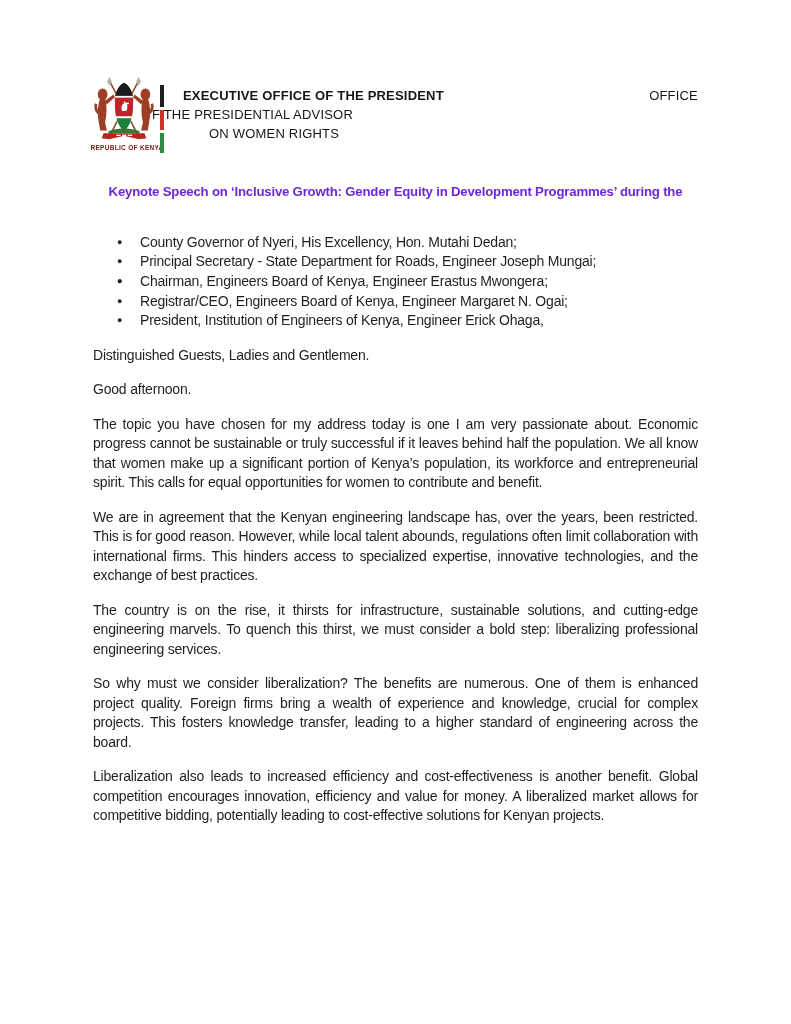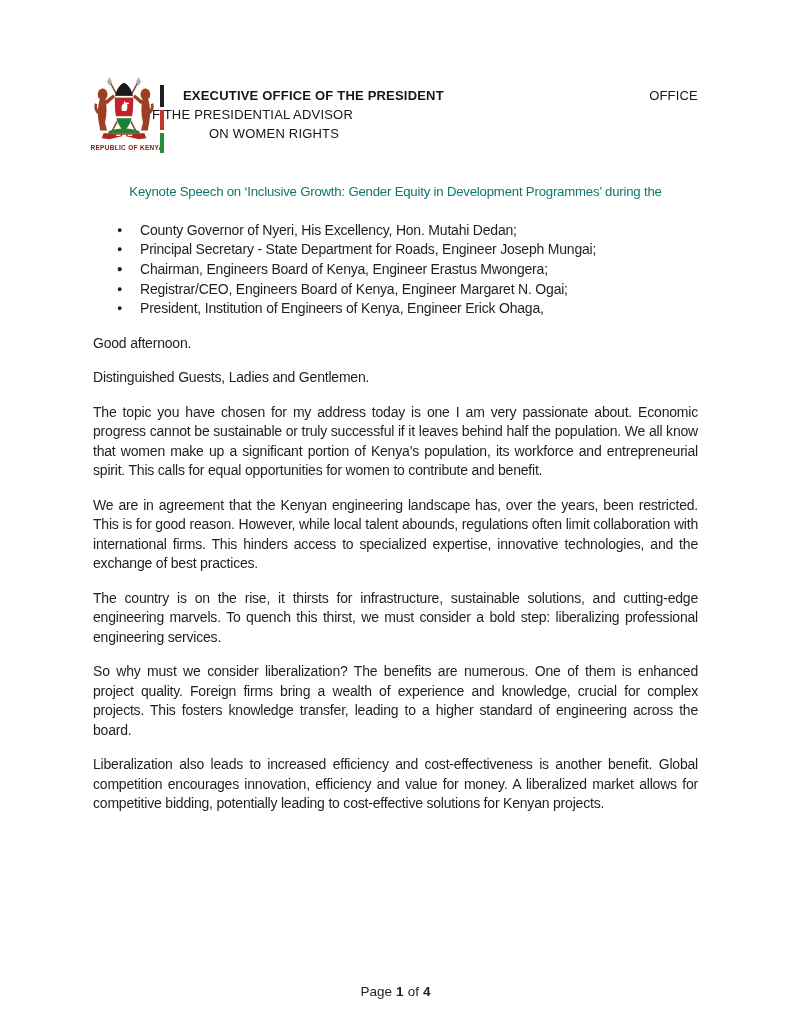--- a/index.html
+++ b/index.html
@@ -30,22 +30,22 @@
   .lh-line { position:absolute; white-space:nowrap; font-size:13px; letter-spacing:.2px; line-height:19px; color:#161616; }
   .lh-line1 { left:95px; top:12px; font-weight:bold; font-size:13px; }
   .lh-office { right:0; top:12px; font-size:13px; }
   .lh-line2 { left:64px; top:31px; z-index:1; }
   .lh-line3 { left:102px; top:50px;margin-left:19px; }
 
   
   .content { position:absolute; top:182px; left:93px; width:605px; }
   .doc-title {
     display:flex; flex-direction:column; align-items:center;
-    font-weight:normal; font-size:13.2px; letter-spacing:-0.2px;
-    line-height:19.8px; color:#0f766e; margin-bottom:19px;
+    font-weight:bold; font-size:13.2px; letter-spacing:-0.2px;
+    line-height:19.8px; color:#6d28d9; margin-bottom:31px;
   }
   .doc-title div { white-space:nowrap; }
 
   .salutations { list-style:none; margin:0 0 2px 0; }
   .salutations li {
     position:relative; padding-left:47px;
     font-size:14px; letter-spacing:-0.2px; line-height:19.6px;
   }
   .salutations li .bullet {
     position:absolute; left:24px; top:0;
@@ -147,26 +147,23 @@
 
     <ul class="salutations">
       <li><span class="bullet">●</span><span>County Governor of Nyeri, His Excellency, Hon. Mutahi Dedan;</span></li>
       <li><span class="bullet">●</span><span>Principal Secretary - State Department for Roads, Engineer Joseph Mungai;</span></li>
       <li><span class="bullet">●</span></li>
       <li><span class="bullet">●</span><span>Chairman, Engineers Board of Kenya, Engineer Erastus Mwongera;</span></li>
       <li><span class="bullet">●</span><span>Registrar/CEO, Engineers Board of Kenya, Engineer Margaret N. Ogai;</span></li>
       <li><span class="bullet">●</span><span>President, Institution of Engineers of Kenya, Engineer Erick Ohaga,</span></li>
     </ul>
 
+    <p class="short">Distinguished Guests, Ladies and Gentlemen.</p>
     <p class="short">Good afternoon.</p>
-    <p class="short">Distinguished Guests, Ladies and Gentlemen.</p>
     <p>The topic you have chosen for my address today is one I am very passionate about. Economic progress cannot be sustainable or truly successful if it leaves behind half the population. We all know that women make up a significant portion of Kenya’s population, its workforce and entrepreneurial spirit. This calls for equal opportunities for women to contribute and benefit.</p>
     <p>We are in agreement that the Kenyan engineering landscape has, over the years, been restricted. This is for good reason. However, while local talent abounds, regulations often limit collaboration with international firms. This hinders access to specialized expertise, innovative technologies, and the exchange of best practices.</p>
     <p>The country is on the rise, it thirsts for infrastructure, sustainable solutions, and cutting-edge engineering marvels. To quench this thirst, we must consider a bold step: liberalizing professional engineering services.</p>
     <p>So why must we consider liberalization? The benefits are numerous. One of them is enhanced project quality. Foreign firms bring a wealth of experience and knowledge, crucial for complex projects. This fosters knowledge transfer, leading to a higher standard of engineering across the board.</p>
     <p>Liberalization also leads to increased efficiency and cost-effectiveness is another benefit. Global competition encourages innovation, efficiency and value for money. A liberalized market allows for competitive bidding, potentially leading to cost-effective solutions for Kenyan projects.</p>
   </div>
 
-  <div class="page-footer">
-    <span>Page</span><span class="sp"></span><span class="b">1</span><span class="sp"></span><span>of</span><span class="sp"></span><span class="b">4</span>
-  </div>
 
 </div>
 
 </body></html>

